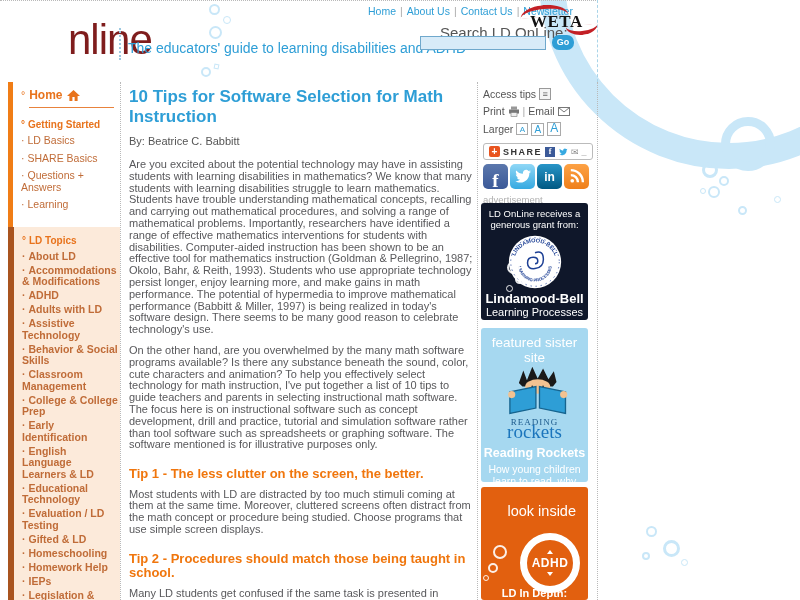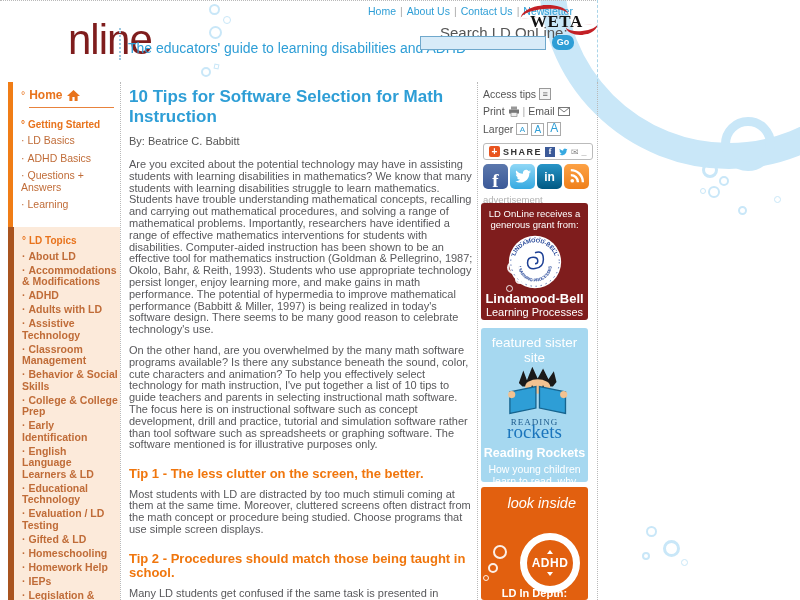--- a/index.html
+++ b/index.html
@@ -108,40 +108,40 @@
          cursor:pointer; overflow:hidden; }
   .soc-fb { background:linear-gradient(#5B77AC,#3B5998); color:#fff; font-family:"Liberation Serif",serif;
             font-weight:bold; font-size:19px; align-items:flex-end; line-height:17px; }
   .soc-tw { background:linear-gradient(#8FD7F6,#36A9E1); }
   .soc-li { background:linear-gradient(#2895C8,#005983); color:#fff; font-weight:bold; font-size:12px; }
   .soc-rss{ background:linear-gradient(#FDA245,#EF7F1A); }
   .ad-label { color:#b0b0b0; font-size:9.5px; }
 
   
   .ad { position:absolute; left:481px; width:107px; border-radius:3px; overflow:hidden; }
-  .ad-grant { top:203px; height:117px; background:#7f1d1d; color:#fff; text-align:center; cursor:pointer; }
+  .ad-grant { top:203px; height:117px; background:#0f172a; color:#fff; text-align:center; cursor:pointer; }
   .ad-grant .intro { font-size:9.5px; line-height:11px; padding-top:5px; }
   .ring-logo { margin:4px auto 2px; display:block; }
   .ad-grant .name { font-size:13px; font-weight:bold; line-height:14px; }
   .ad-grant .sub  { font-size:11px; }
   .gr-bub { position:absolute; border-radius:50%; border:2px solid rgba(255,255,255,.9); }
   .gb1 { left:26px; top:58px; width:13px; height:13px; }
   .gb2 { left:34px; top:72px; width:9px; height:9px; }
   .gb3 { left:25px; top:82px; width:7px; height:7px; border-width:1.5px; }
 
   .ad-sister { top:328px; height:154px; background:#A6D8F0; text-align:center; cursor:pointer; }
   .ad-sister .label { color:#fff; font-size:13.5px; padding-top:7px; }
   .rr-logo { line-height:9px; margin-top:-6px; }
   .rr-top { font-family:"Liberation Serif",serif; color:#1C5A8C; font-size:9px; letter-spacing:1px; }
   .rr-main { font-family:"Liberation Serif",serif; color:#1B75BC; font-size:19px; margin-top:-3px; line-height:16px; }
   .ad-sister .name { color:#fff; font-weight:bold; font-size:12.5px; margin-top:6px; }
   .ad-sister .desc { color:#fff; font-size:10.5px; line-height:12px; padding:3px 6px 0; }
 
   .ad-inside { top:487px; height:113px; background:#E2600F; color:#fff; cursor:pointer; }
-  .ad-inside .label { font-size:14.5px; text-align:right; padding:8px 12px 0 0;font-style:italic; }
+  .ad-inside .label { font-size:14.5px; text-align:right; padding:16px 12px 0 0; }
   .adhd-ring { position:absolute; left:39px; top:46px; width:60px; height:60px; border:7px solid #fff;
                border-radius:50%; display:flex; flex-direction:column; align-items:center; justify-content:center; }
   .adhd-txt { font-size:12px; font-weight:bold; letter-spacing:0.5px; }
   .chev { width:0; height:0; border-left:3px solid transparent; border-right:3px solid transparent; }
   .chev.up { border-bottom:4px solid #fff; margin-bottom:2px; }
   .chev.dn { border-top:4px solid #fff; margin-top:2px; }
   .in-bub { position:absolute; border-radius:50%; border:2px solid rgba(255,255,255,.9); }
   .ib1 { left:12px; top:58px; width:14px; height:14px; }
   .ib2 { left:7px;  top:76px; width:10px; height:10px; }
   .ib3 { left:2px;  top:88px; width:6px;  height:6px; border-width:1.5px; }
@@ -202,35 +202,35 @@
           <path d="M0,6 L6.5,0 L13,6 L10.6,6 L10.6,11 L2.4,11 L2.4,6 Z" fill="#E8731C"></path>
           <rect x="5.4" y="7" width="2.2" height="4" fill="#fff"></rect>
         </svg>
       </div>
       <i class="side-rule" style="display:block"></i>
     </div>
     <div class="side-sec gs">
       <div class="side-head">Getting Started</div>
       <ul class="gs-list">
         <li>LD Basics</li>
-        <li>ADHD Basics</li>
+        <li>SHARE Basics</li>
         <li>Questions + Answers</li>
         <li>Learning</li>
       </ul>
     </div>
     <div class="side-sec topics">
       <div class="side-head">LD Topics</div>
       <ul class="tp-list">
         <li>About LD</li>
         <li>Accommodations &amp; Modifications</li>
         <li>ADHD</li>
         <li>Adults with LD</li>
         <li>Assistive Technology</li>
+        <li>Behavior &amp; Social Skills</li>
         <li>Classroom Management</li>
-        <li>Behavior &amp; Social Skills</li>
         <li>College &amp; College Prep</li>
         <li>Early Identification</li>
         <li>English Language Learners &amp; LD</li>
         <li>Educational Technology</li>
         <li>Evaluation / LD Testing</li>
         <li>Gifted &amp; LD</li>
         <li>Homeschooling</li>
         <li>Homework Help</li>
         <li>IEPs</li>
         <li>Legislation &amp; Policy</li>

